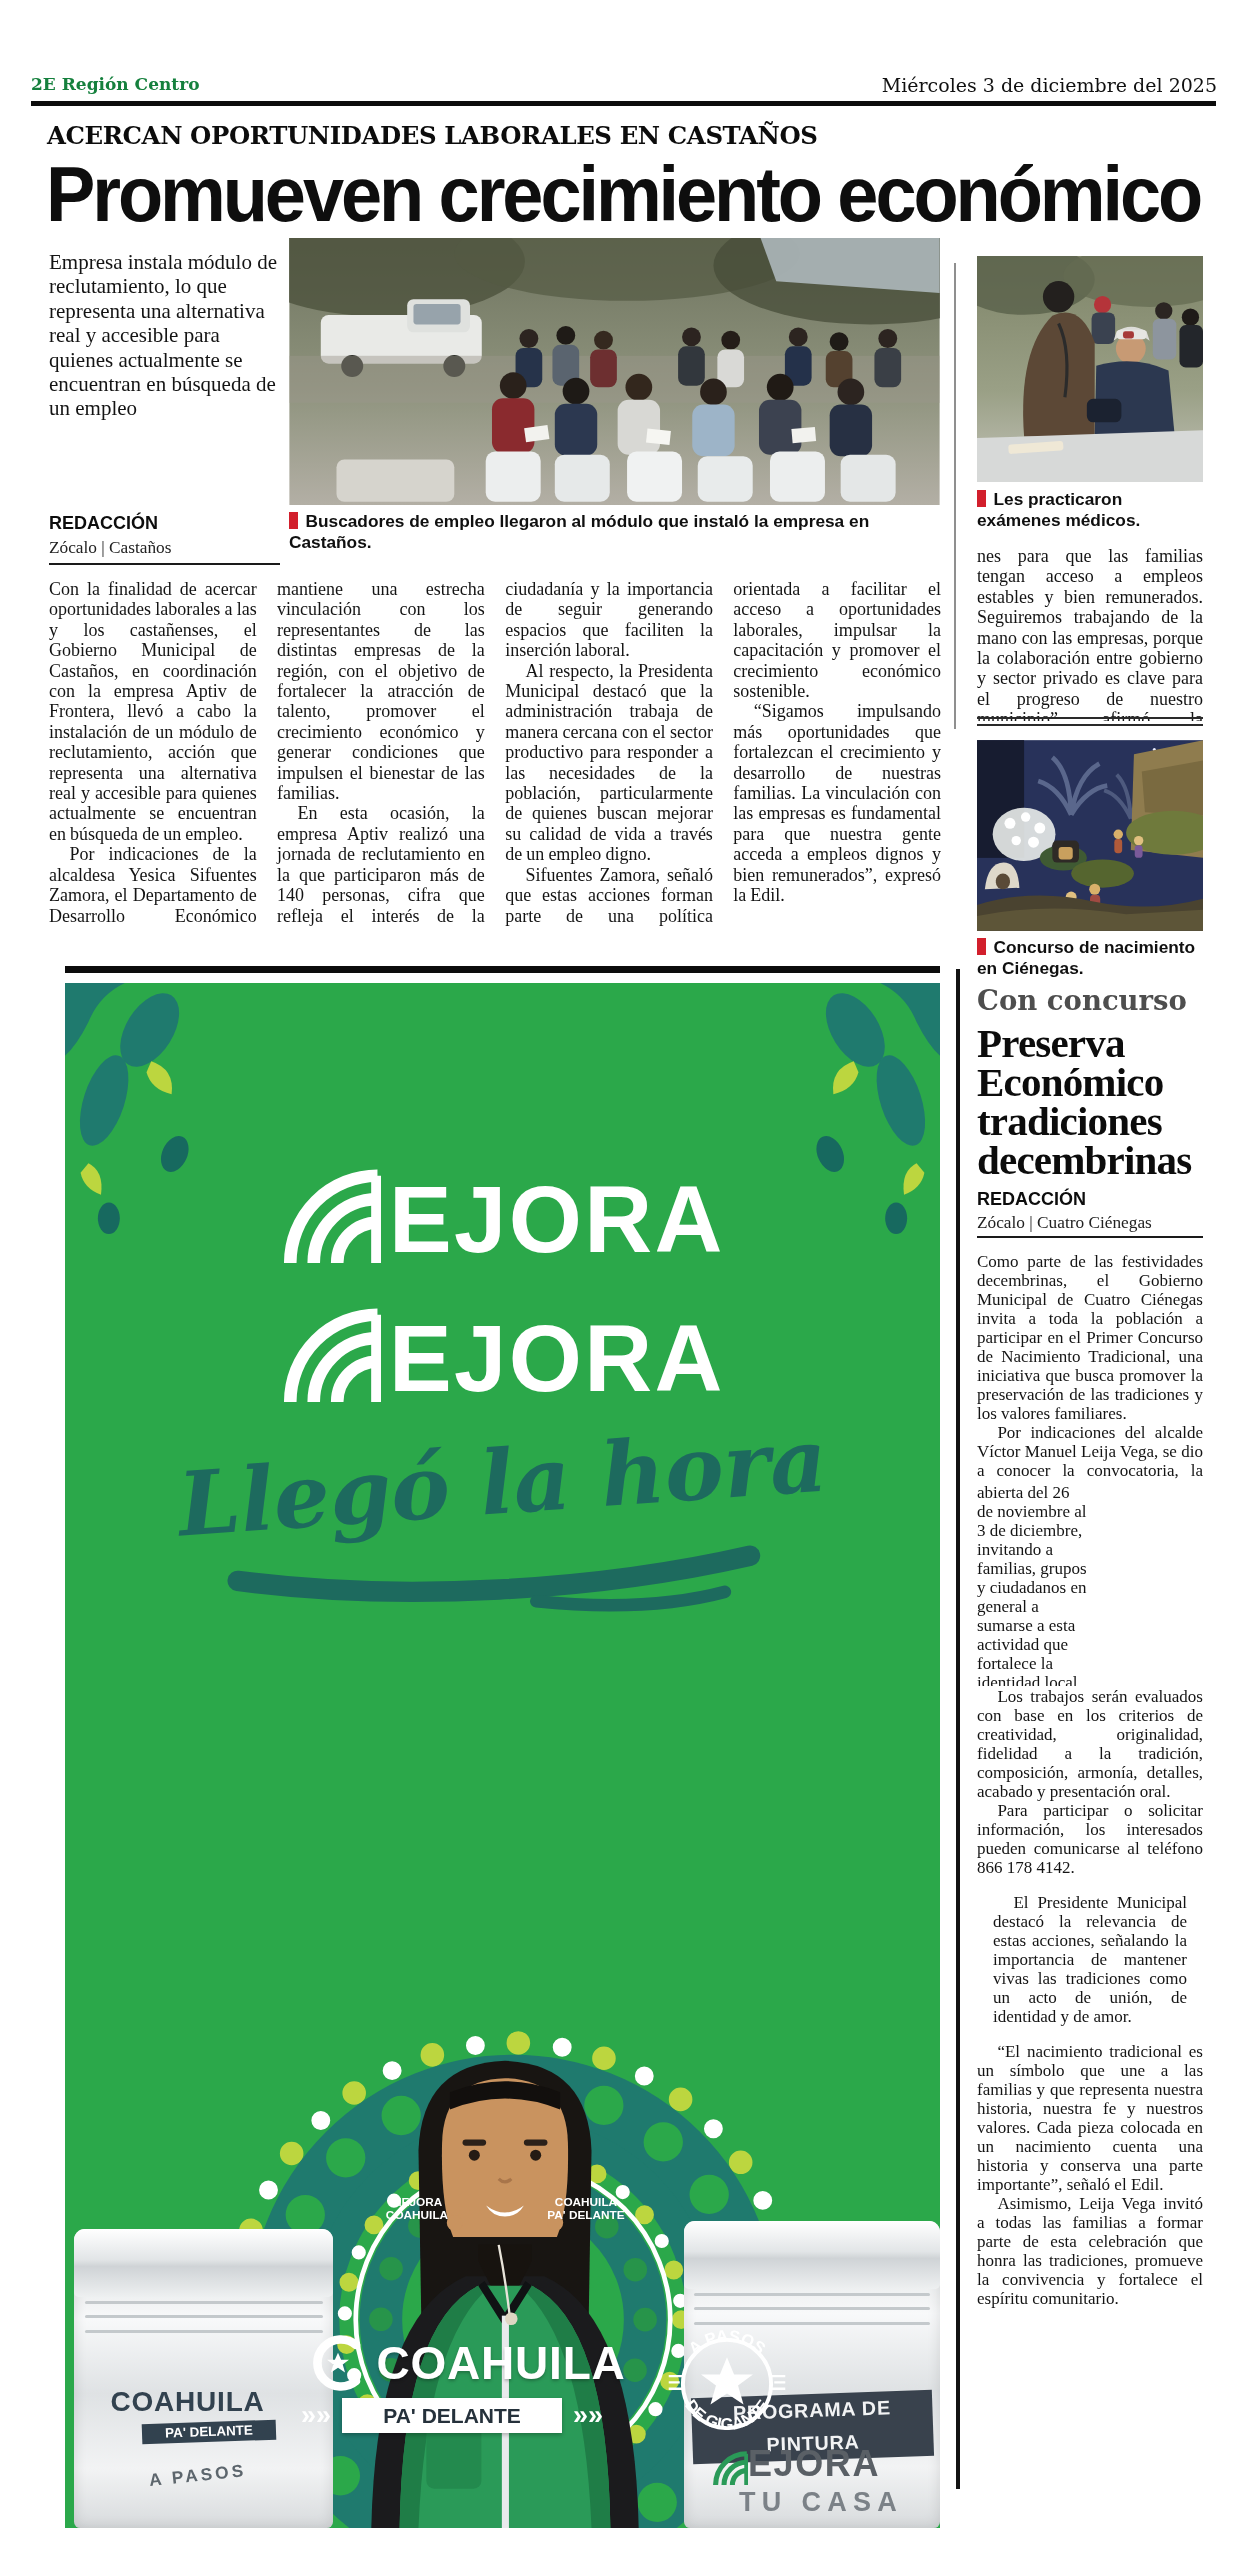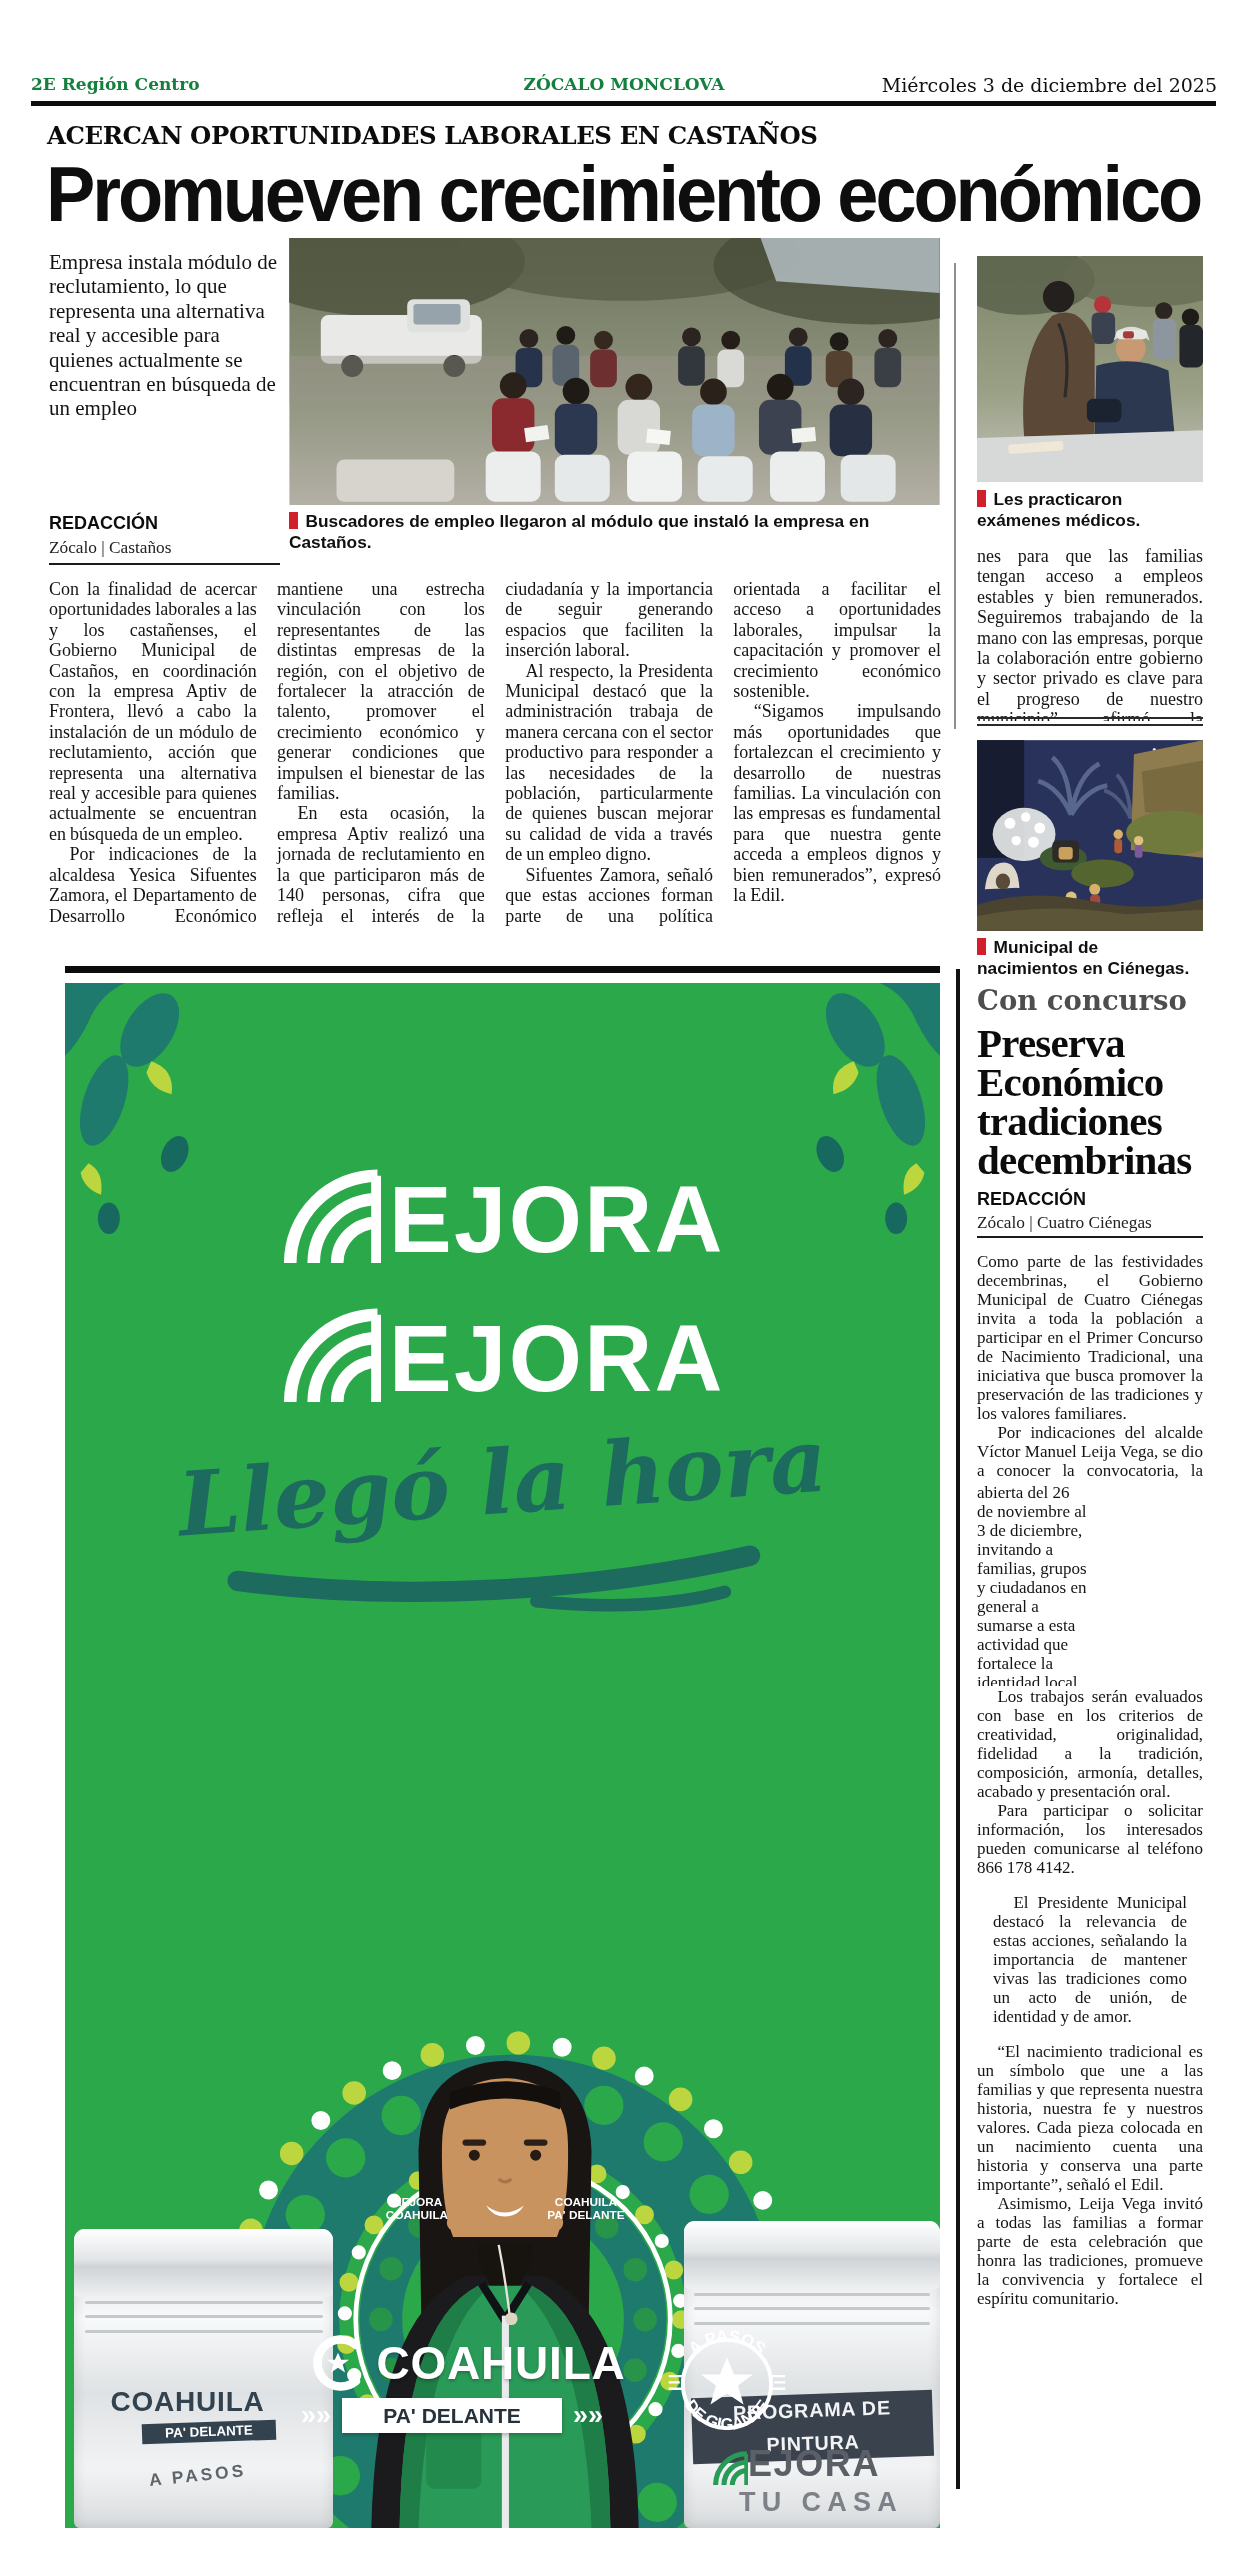--- a/index.html
+++ b/index.html
@@ -59,21 +59,20 @@
              font-size:13.4px;text-align:center;line-height:20.4px;transform:rotate(-2deg);}
   .lb-pasos{font-family:"Liberation Sans",sans-serif;font-weight:bold;font-size:17.3px;color:#5d666d;
             letter-spacing:3.1px;transform:rotate(-6deg);}
 </style>
 </head>
 <body>
 
 <div id="page">
 
   <div class="abs hdr-small" style="left:31px;top:74px;">2E Región Centro</div>
-  <div class="abs hdr-small" style="left:0;right:0;top:74px;text-align:center;">ZÓCALO MONCLOVA</div>
   <div class="abs hdr-date" style="right:31px;top:74px;">Miércoles 3 de diciembre del 2025</div>
   <div class="abs rule-thick" style="left:31px;top:101px;width:1185px;height:4.7px;"></div>
 
   <div class="abs kicker1" style="left:47px;top:121px;">ACERCAN OPORTUNIDADES LABORALES EN CASTAÑOS</div>
   <div class="abs headline1" style="left:46px;top:149px;">Promueven crecimiento económico</div>
 
   <div class="abs lead" style="left:49px;top:250px;width:231px;">Empresa instala módulo de reclutamiento, lo que representa una alternativa real y accesible para quienes actualmente se encuentran en búsqueda de un empleo</div>
   <div class="abs byline" style="left:49px;top:513px;">REDACCIÓN</div>
   <div class="abs dateline" style="left:49px;top:538px;">Zócalo | Castaños</div>
   <div class="abs thinrule" style="left:49px;top:563px;width:231px;"></div>
@@ -234,21 +233,21 @@
         <circle cx="150" cy="190" r="7" fill="#d8b06a"></circle>
           <rect x="144" y="197" width="13" height="20" rx="5" fill="#a04a42"></rect>
         <circle cx="120" cy="200" r="7" fill="#e0c080"></circle>
           <rect x="114" y="207" width="13" height="20" rx="5" fill="#4a6a9a"></rect>
       </g>
       <path d="M0,210 Q70,188 150,206 Q220,220 288,202 L288,243 L0,243 Z" fill="#4a4330"></path>
       <path d="M0,224 Q90,206 190,222 L288,216 L288,243 L0,243 Z" fill="#5d5538"></path>
     </svg>
   </div>
   <div class="abs caption" style="left:977px;top:937px;width:226px;">
-    <span class="cap-mark"></span><span>Municipal de nacimientos en Ciénegas.</span>
+    <span class="cap-mark"></span><span>Concurso de nacimiento en Ciénegas.</span>
   </div>
 
   <div class="abs kicker2" style="left:977px;top:984px;">Con concurso</div>
   <div class="abs headline2" style="left:977px;top:1024px;width:226px;">Preserva Económico tradiciones decembrinas</div>
   <div class="abs byline" style="left:977px;top:1189px;">REDACCIÓN</div>
   <div class="abs dateline" style="left:977px;top:1213px;">Zócalo | Cuatro Ciénegas</div>
   <div class="abs thinrule" style="left:977px;top:1236px;width:226px;"></div>
 
   <div class="abs body2" style="left:977px;top:1252px;width:226px;height:231px;">
     <p style="margin:0;">Como parte de las festividades decembrinas, el Gobierno Municipal de Cuatro Ciénegas invita a toda la población a participar en el Primer Concurso de Nacimiento Tradicional, una iniciativa que busca promover la preservación de las tradiciones y los valores familiares.</p>

